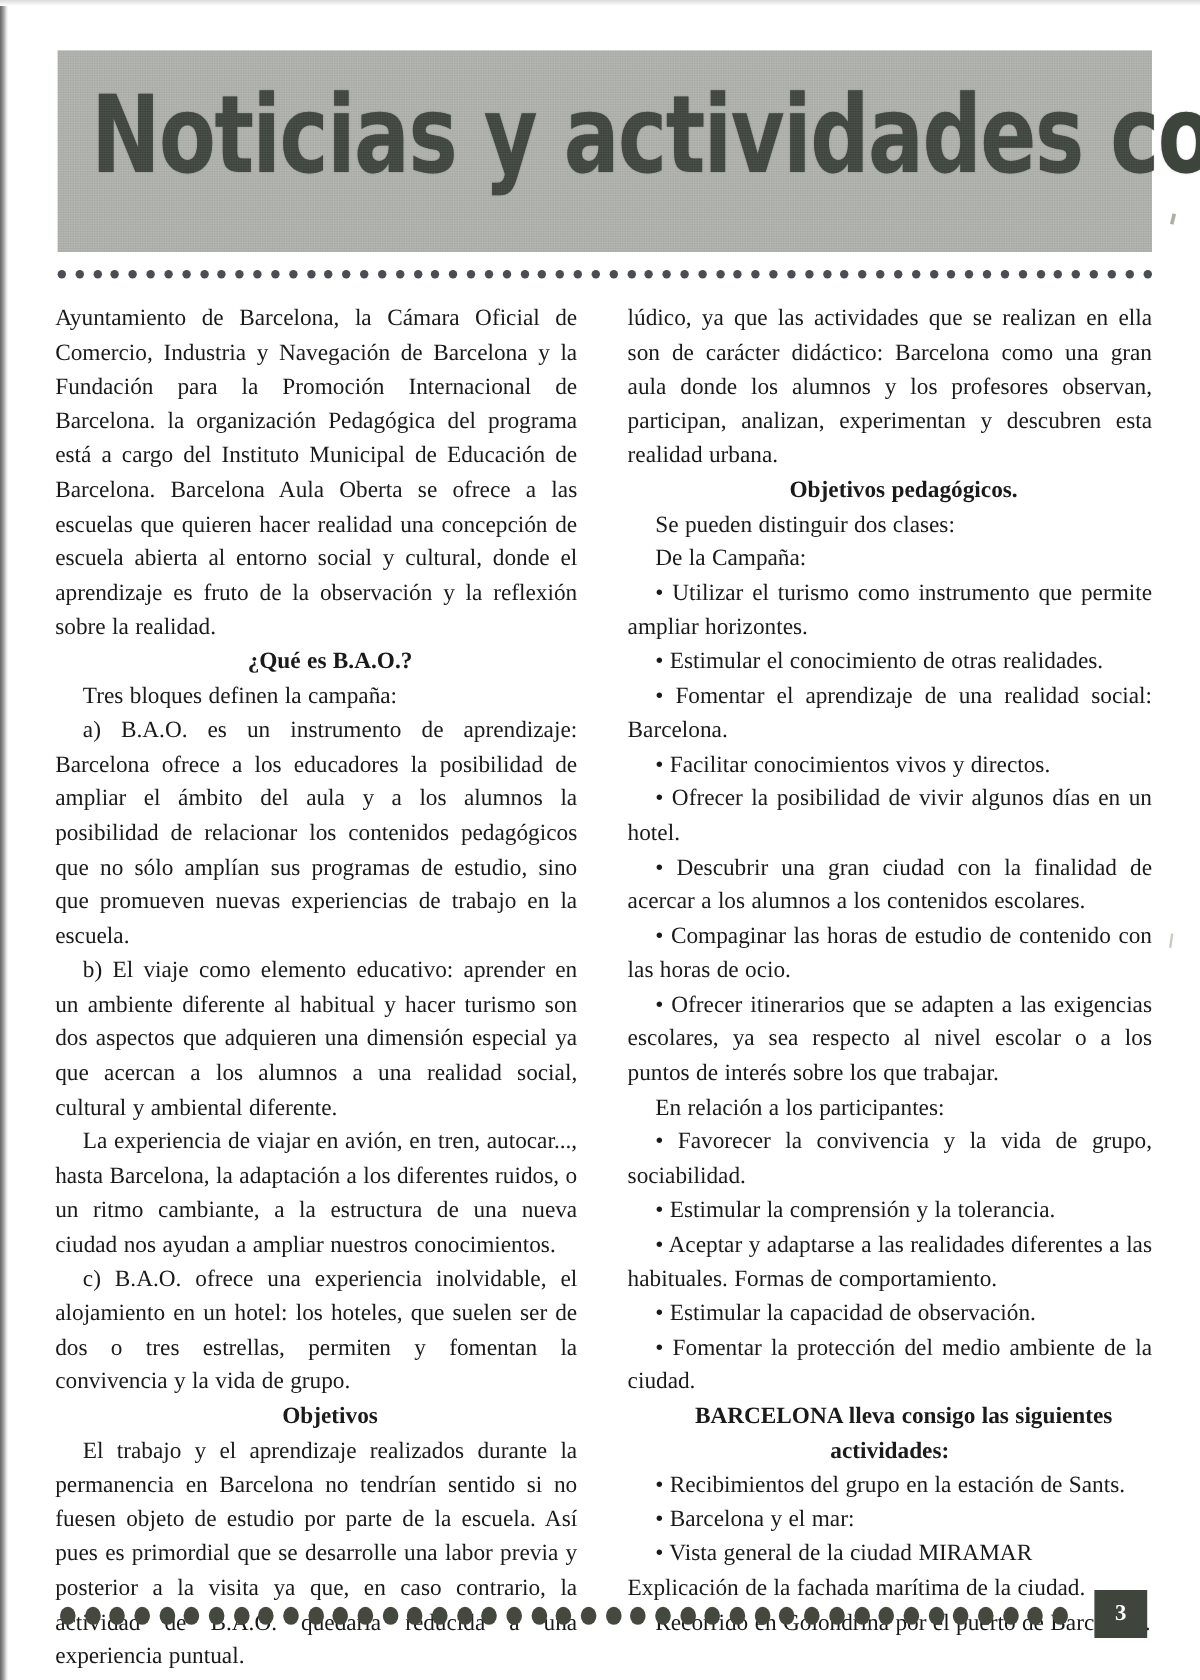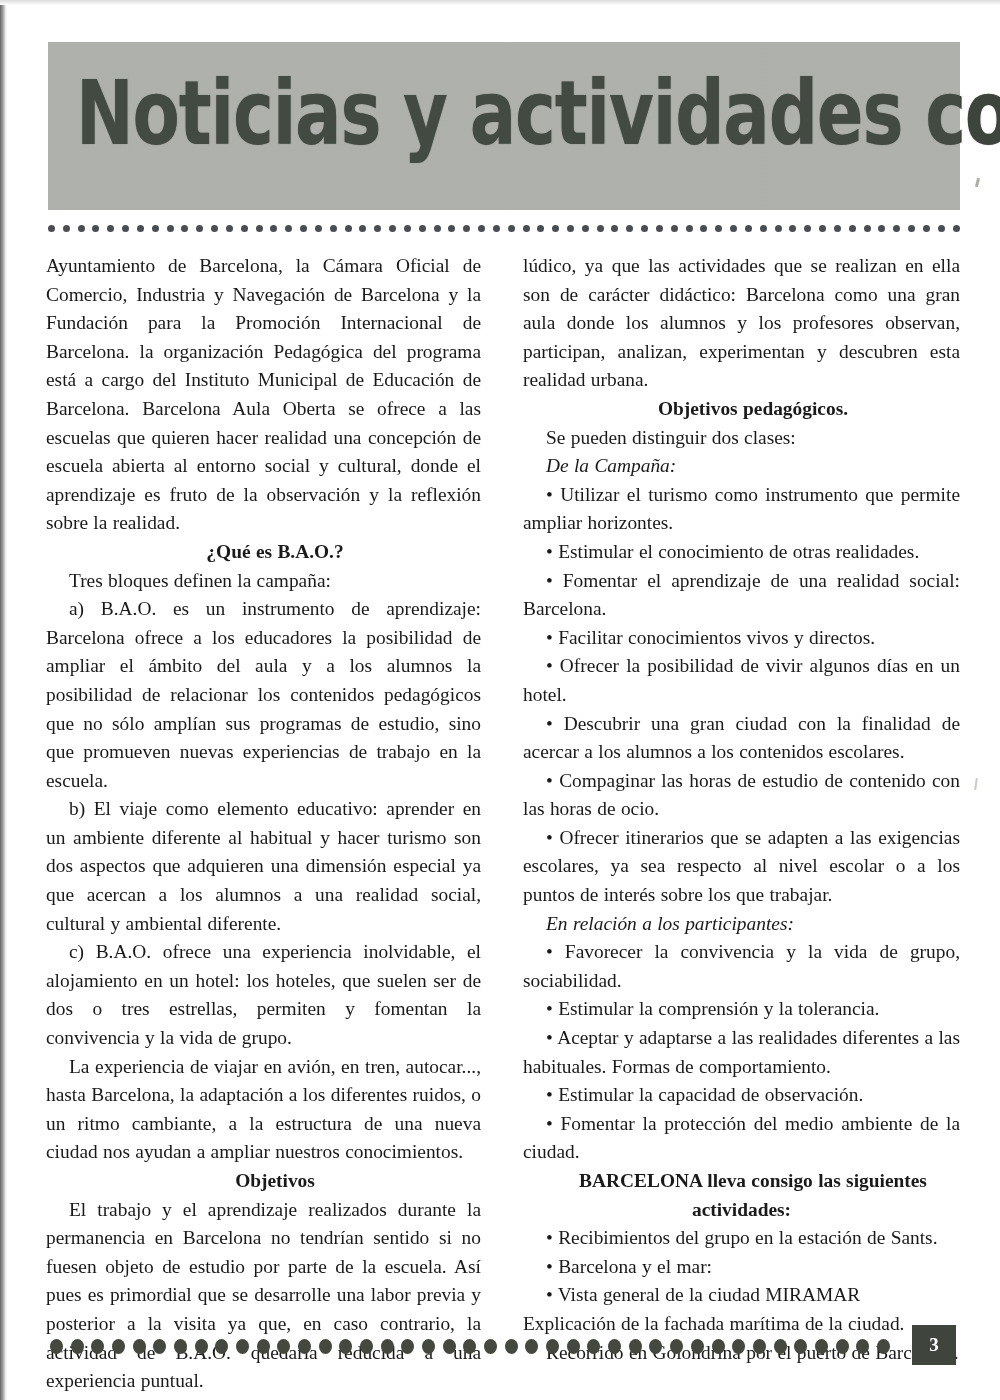--- a/index.html
+++ b/index.html
@@ -183,21 +183,20 @@
   }
   p.heading {
     margin: 0;
     text-indent: 23px;
     font-weight: bold;
     text-align: center;
   }
   p.ital {
     margin: 0;
     text-indent: 23px;
-    font-style: italic;
     text-align: left;
   }
   p.bullet {
     margin: 0;
     text-indent: 23px;
     text-align: justify;
   }
   p.bullet.nojust {
     text-align: left;
   }
@@ -291,22 +290,22 @@
       <span class="dot"></span>
     </div>
 
   <div class="columns">
     <div class="col col-left stretch" id="col-left">
         <p class="body first">Ayuntamiento de Barcelona, la Cámara Oficial de Comercio, Industria y Navegación de Barcelona y la Fundación para la Promoción Internacional de Barcelona. la organización Pedagógica del programa está a cargo del Instituto Municipal de Educación de Barcelona. Barcelona Aula Oberta se ofrece a las escuelas que quieren hacer realidad una concepción de escuela abierta al entorno social y cultural, donde el aprendizaje es fruto de la observación y la reflexión sobre la realidad.</p>
         <p class="heading">¿Qué es B.A.O.?</p>
         <p class="body">Tres bloques definen la campaña:</p>
         <p class="body">a) B.A.O. es un instrumento de aprendizaje: Barcelona ofrece a los educadores la posibilidad de ampliar el ámbito del aula y a los alumnos la posibilidad de relacionar los contenidos pedagógicos que no sólo amplían sus programas de estudio, sino que promueven nuevas experiencias de trabajo en la escuela.</p>
         <p class="body">b) El viaje como elemento educativo: aprender en un ambiente diferente al habitual y hacer turismo son dos aspectos que adquieren una dimensión especial ya que acercan a los alumnos a una realidad social, cultural y ambiental diferente.</p>
+        <p class="body">La experiencia de viajar en avión, en tren, autocar..., hasta Barcelona, la adaptación a los diferentes ruidos, o un ritmo cambiante, a la estructura de una nueva ciudad nos ayudan a ampliar nuestros conocimientos.</p>
         <p class="body">c) B.A.O. ofrece una experiencia inolvidable, el alojamiento en un hotel: los hoteles, que suelen ser de dos o tres estrellas, permiten y fomentan la convivencia y la vida de grupo.</p>
-        <p class="body">La experiencia de viajar en avión, en tren, autocar..., hasta Barcelona, la adaptación a los diferentes ruidos, o un ritmo cambiante, a la estructura de una nueva ciudad nos ayudan a ampliar nuestros conocimientos.</p>
         <p class="heading">Objetivos</p>
         <p class="body">El trabajo y el aprendizaje realizados durante la permanencia en Barcelona no tendrían sentido si no fuesen objeto de estudio por parte de la escuela. Así pues es primordial que se desarrolle una labor previa y posterior a la visita ya que, en caso contrario, la actividad de B.A.O. quedaría reducida a una experiencia puntual.</p>
         <p class="body">El objetivo de la campaña B.A.O. es educativo y</p>
       </div>
     <div class="col col-right stretch" id="col-right">
         <p class="body first">lúdico, ya que las actividades que se realizan en ella son de carácter didáctico: Barcelona como una gran aula donde los alumnos y los profesores observan, participan, analizan, experimentan y descubren esta realidad urbana.</p>
         <p class="heading">Objetivos pedagógicos.</p>
         <p class="body">Se pueden distinguir dos clases:</p>
         <p class="ital">De la Campaña:</p>
         <p class="bullet">• Utilizar el turismo como instrumento que permite ampliar horizontes.</p>

